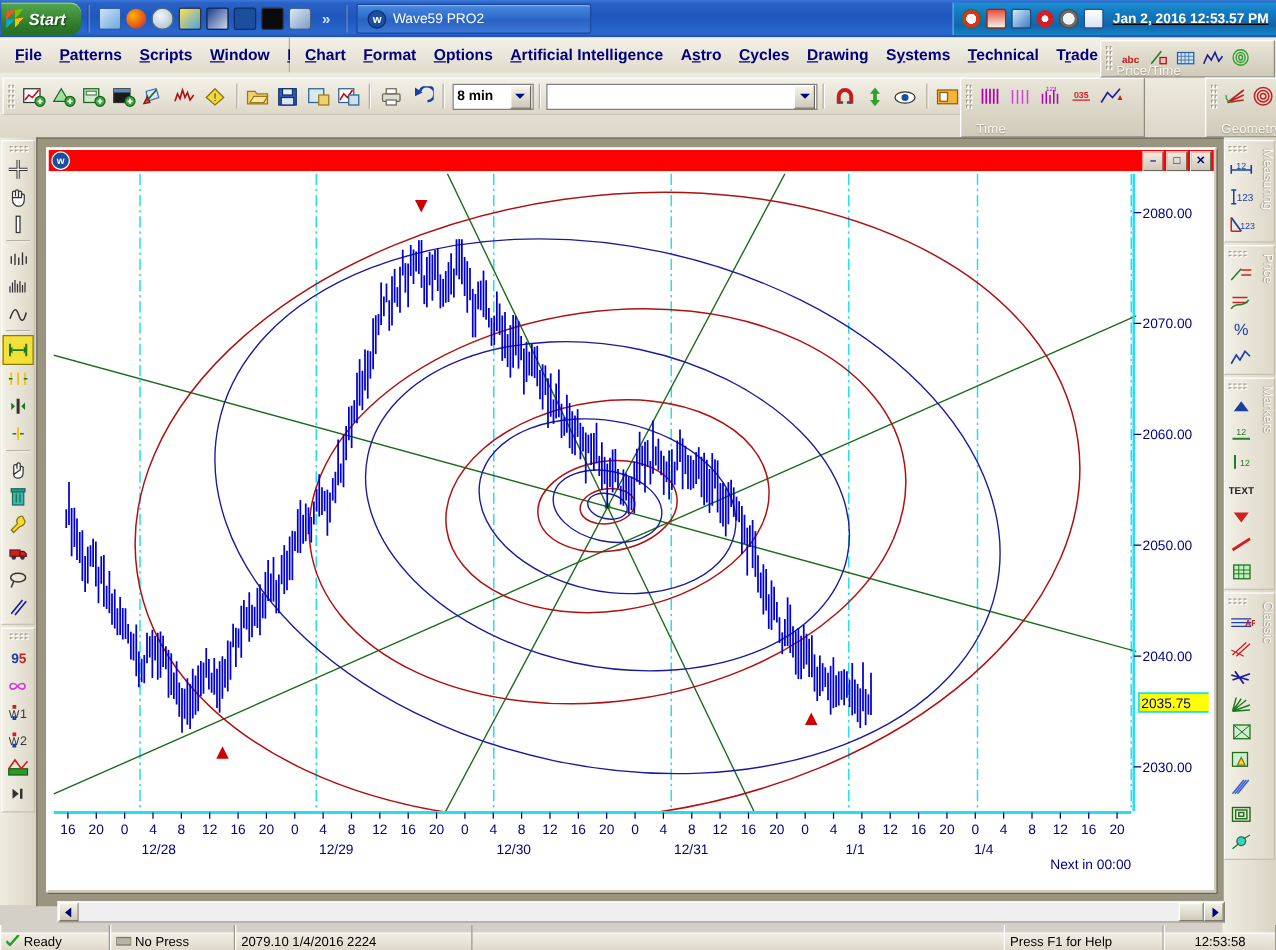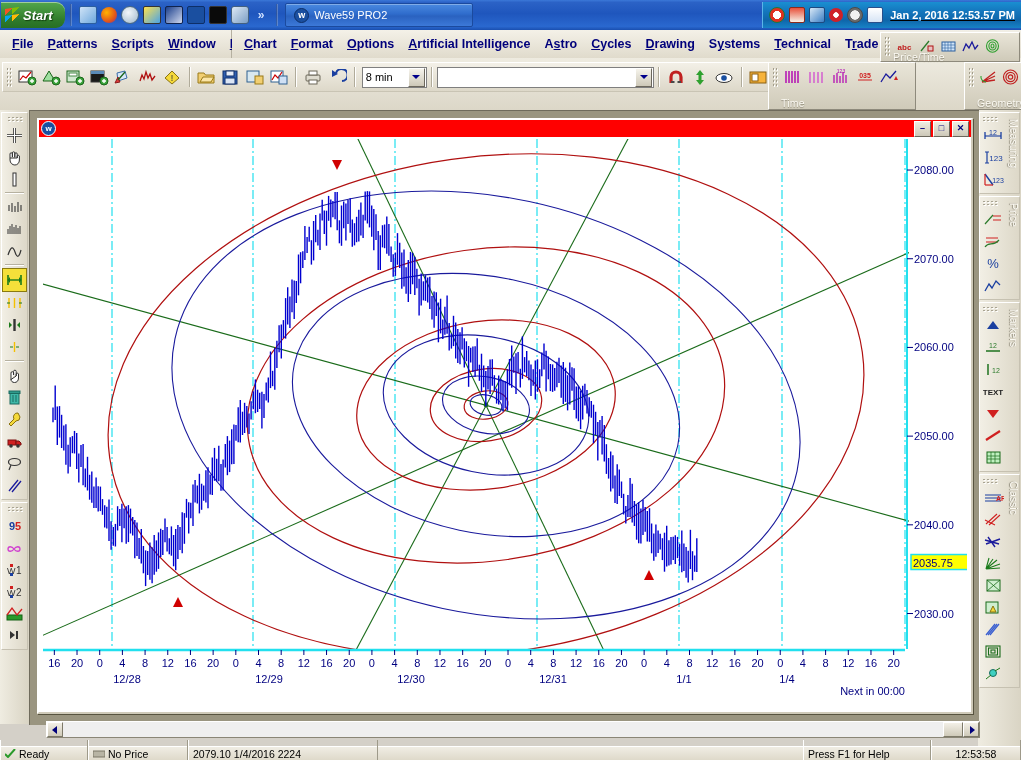--- a/index.html
+++ b/index.html
@@ -83,21 +83,21 @@
     background:linear-gradient(to bottom,#f3f0e7,#ddd8c9);
     border:1px solid #c9c4b4;border-top-color:#fff;border-left-color:#fff;
     display:flex;align-items:center;}
   .grip{width:6px;height:20px;margin:0 3px;
     background-image:radial-gradient(circle,#fff 1px,transparent 1px),radial-gradient(circle,#a39e8c 1px,transparent 1px);
     background-size:3px 4px,3px 4px;background-position:1px 1px,0 0;flex:0 0 auto;}
   .tbtn{width:23px;height:23px;margin:0 1px;display:flex;align-items:center;justify-content:center;cursor:pointer;}
   .tsep{width:1px;height:20px;margin:0 4px;background:#b0ab9a;border-right:1px solid #fff;}
   .combo{height:19px;border:1px solid #7f7f7f;background:#fff;display:flex;align-items:center;
     font-size:11px;color:#000;padding-left:3px;cursor:pointer;}
-  .combo .cbtxt{flex:1;}
+  .combo .cbtxt{flex:1;font-weight:bold;}
   .combo .cbar{width:15px;height:17px;margin:0 1px 0 0;
     background:linear-gradient(to bottom,#f6f4ec,#cdc8b8);
     border:1px solid #fff;border-right-color:#6b675c;border-bottom-color:#6b675c;
     display:flex;align-items:center;justify-content:center;}
   .tri{width:0;height:0;border-left:4px solid transparent;border-right:4px solid transparent;border-top:4px solid #00008b;}
   .panellbl{position:absolute;bottom:-1px;left:12px;font-size:10.5px;color:#fbf9f2;
     text-shadow:0 1px 1px #8d8878;letter-spacing:.2px;}
   .floatpanel{position:absolute;background:linear-gradient(to bottom,#e9e5d8,#cfcab9);
     border:1px solid #fff;border-right-color:#8e8a7c;border-bottom-color:#8e8a7c;}
 
@@ -1329,21 +1329,21 @@
           </svg>
       </span>
       <span>Ready</span>
     </span>
     <span class="scell" style="width:90px;">
       <span>
         <svg width="12" height="9">
             <rect x="0" y="2" width="12" height="6" fill="#b8b4a4" stroke="#7a7666"></rect>
           </svg>
       </span>
-      <span>No Price</span>
+      <span>No Press</span>
     </span>
     <span class="scell" style="width:180px;">
       <span>2079.10  1/4/2016  2224</span>
     </span>
     <span class="spacer"></span>
     <span class="scell" style="width:118px;">
       <span>Press F1 for Help</span>
     </span>
     <span class="scell" style="width:80px;justify-content:center;">
       <span>12:53:58</span>

